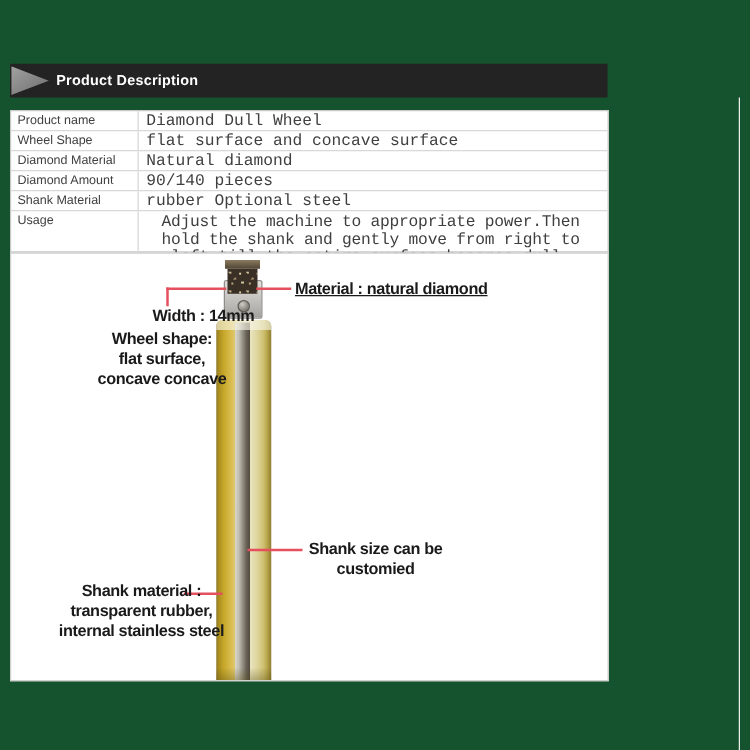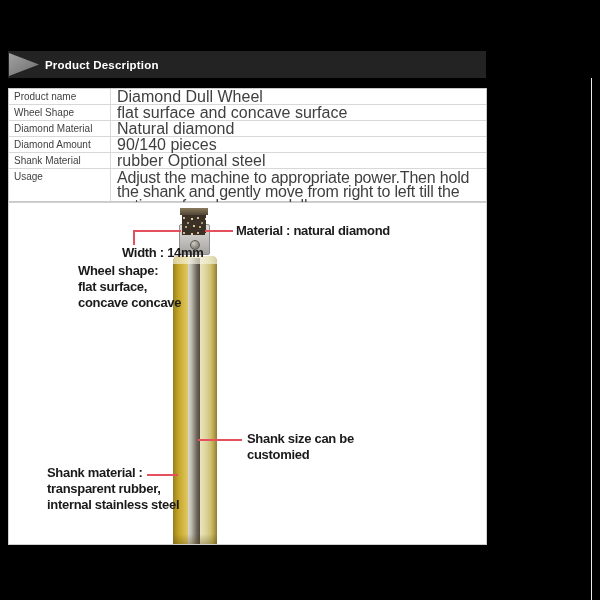--- a/index.html
+++ b/index.html
@@ -1,29 +1,29 @@
 <!DOCTYPE html>
 <html><head>
 <meta charset="utf-8">
 <style>
   html,body{margin:0;padding:0;}
   body{font-family:"Liberation Sans",sans-serif;background:#fff;}
-  #page{position:relative;width:600px;height:600px;background:#000000;overflow:hidden;}
+  #page{position:relative;width:600px;height:600px;background:#14532d;overflow:hidden;text-align:center;}
 
   
   .hdr-bar{position:absolute;left:8px;top:51px;width:478px;height:27px;background:#232323;display:flex;align-items:center;}
   .hdr-arrow{position:absolute;left:1px;top:2px;width:32px;height:23px;}
   .hdr-title{margin-left:37px;color:#ffffff;font-size:11.5px;font-weight:bold;letter-spacing:0.2px;}
 
   
   .spec-table{position:absolute;left:8px;top:88px;width:479px;border:1px solid #c9c9c9;box-sizing:border-box;background:#fff;}
   .spec-row{display:flex;box-sizing:border-box;border-bottom:1px solid #d8d8d8;height:16px;}
   .spec-row:last-child{border-bottom:none;height:32px;}
   .spec-label{width:102px;box-sizing:border-box;border-right:1px solid #d8d8d8;padding-left:5px;display:flex;align-items:center;font-size:10px;color:#3f3f3f;}
-  .spec-value{flex:1;padding-left:6px;padding-right:10px;display:flex;align-items:center;font-size:16px;color:#3f3f3f;}
+  .spec-value{flex:1;padding-left:6px;padding-right:10px;display:flex;align-items:center;font-size:13px;color:#3f3f3f;font-family:Liberation Mono, monospace;}
   .spec-row.tall .spec-label{align-items:flex-start;padding-top:2px;}
   .spec-row.tall .spec-value{align-items:flex-start;padding-top:2px;line-height:14px;letter-spacing:-0.2px;}
 
   
   .figure-box{position:absolute;left:8px;top:202px;width:479px;height:343px;border:1px solid #d0d0d0;box-sizing:border-box;background:#fff;overflow:hidden;}
 
   
   .wheel{position:absolute;left:171px;top:5px;width:28px;height:27px;}
   .wheel-flange{width:100%;height:7px;background:linear-gradient(180deg,#8a7a5e,#514534);}
   .wheel-body{margin:0 2px;height:20px;background-color:#3a3026;
@@ -108,21 +108,21 @@
       <div class="wheel-flange"></div>
       <div class="wheel-body"></div>
     </div>
 
     <div class="red-line" style="left:124px;top:27px;width:48px;height:2px;"></div>
     <div class="red-line" style="left:124px;top:27px;width:2px;height:15px;"></div>
     <div class="red-line" style="left:196px;top:27px;width:28px;height:2px;"></div>
     <div class="red-line" style="left:189px;top:236px;width:44px;height:2px;"></div>
     <div class="red-line" style="left:138px;top:271px;width:31px;height:2px;"></div>
 
-    <div class="ann" style="left:227px;top:20px;">
+    <div class="ann" style="left:227px;top:20px;text-decoration:underline;">
       <div>Material : natural diamond</div>
     </div>
     <div class="ann" style="left:69px;top:42px;margin-left:44px;">
       <div>Width : 14mm</div>
     </div>
     <div class="ann" style="left:69px;top:60px;">
       <div>Wheel shape:</div>
       <div>flat surface,</div>
       <div>concave concave</div>
     </div>

